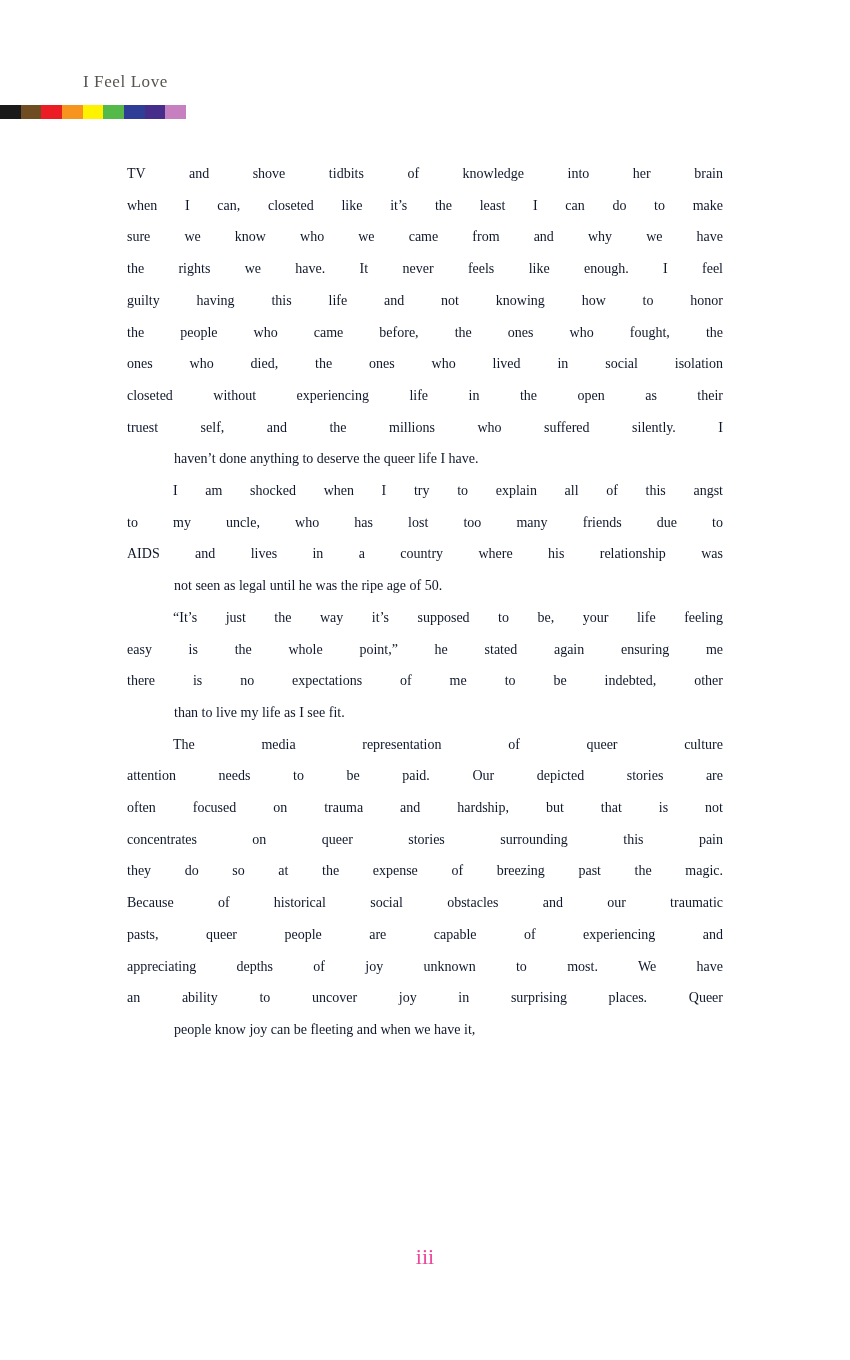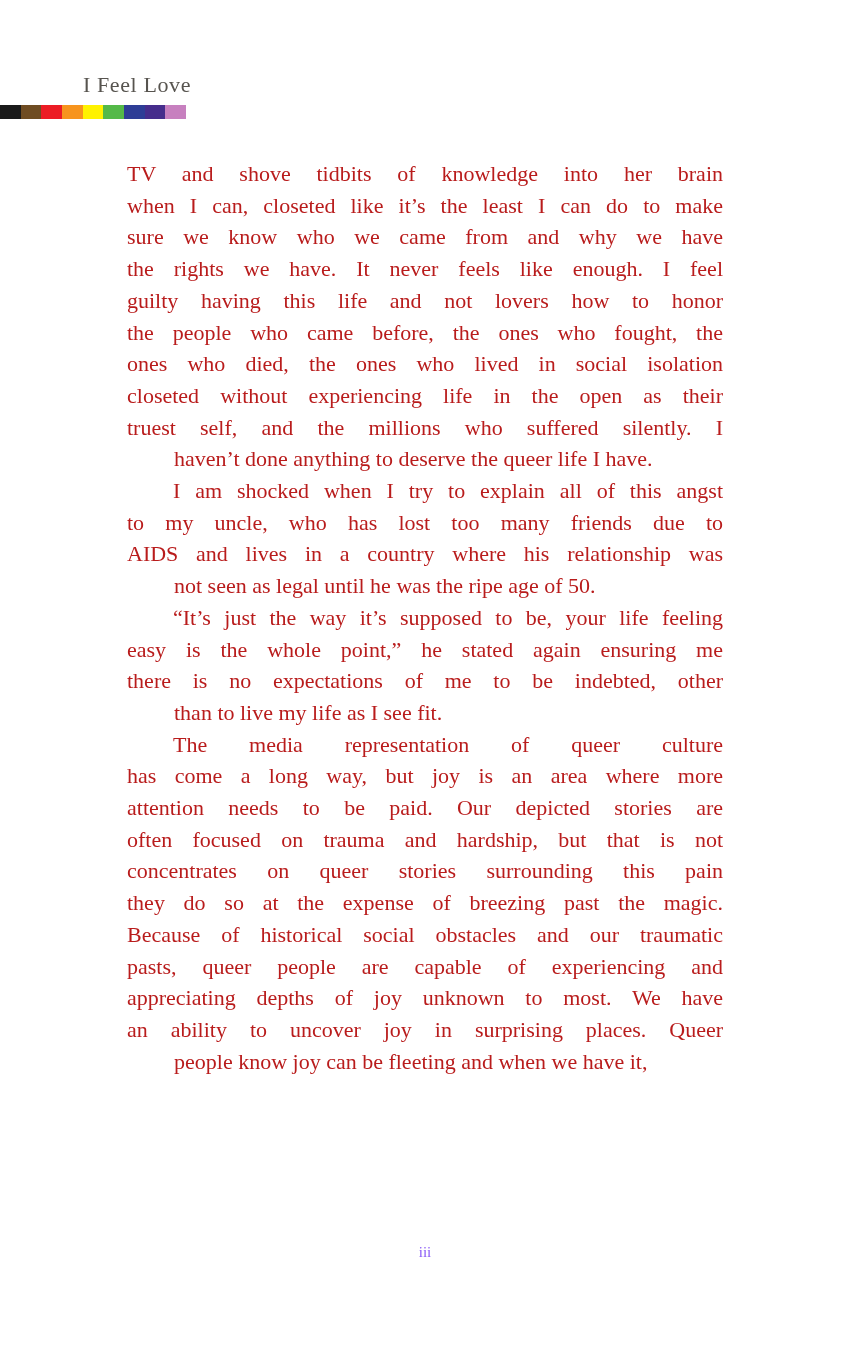--- a/index.html
+++ b/index.html
@@ -11,21 +11,21 @@
     height: 1360px;
     position: relative;
     background: #ffffff;
     font-family: "Liberation Serif", "DejaVu Serif", serif;
     overflow: hidden;
   }
   .running-header {
     position: absolute;
     left: 83px;
     top: 72px;
-    font-size: 22px;
+    font-size: 17px;
     letter-spacing: 0.6px;
     color: #57544f;
     white-space: nowrap;
   }
   .pride-stripe {
     position: absolute;
     left: 0;
     top: 105px;
     width: 186px;
     height: 14px;
@@ -33,45 +33,45 @@
   }
   .pride-stripe .seg {
     flex: 1 1 auto;
     height: 100%;
   }
   .body-text {
     position: absolute;
     left: 127px;
     top: 158px;
     width: 596px;
-    font-size: 22px;
+    font-size: 14px;
     line-height: 31.7px;
-    color: #b91c1c;
+    color: #0f172a;
   }
   .para { margin: 0; }
   .line {
     text-align: justify;
     text-align-last: justify;
     white-space: normal;
   }
   .line.last {
     text-align-last: left;
     margin-left: 47px;
   }
   .para.indent .line:first-child {
     text-indent: 46px;
   }
   .page-number {
     position: absolute;
     left: 0;
     top: 1244px;
     width: 100%;
     text-align: center;
-    font-size: 15px;
-    color: #8b5cf6;
+    font-size: 22px;
+    color: #ec4899;
   }
 </style>
 </head>
 <body>
 
 <div class="running-header">I Feel Love</div>
 
 <div class="pride-stripe">
     <span class="seg" style="background: rgb(26, 26, 26);"></span>
     <span class="seg" style="background: rgb(111, 76, 34);"></span>
@@ -83,42 +83,41 @@
     <span class="seg" style="background: rgb(70, 45, 140);"></span>
     <span class="seg" style="background: rgb(199, 128, 191);"></span>
   </div>
 
 <div class="body-text">
     <div class="para">
       <div class="line">TV and shove tidbits of knowledge into her brain</div>
       <div class="line">when I can, closeted like it’s the least I can do to make</div>
       <div class="line">sure we know who we came from and why we have</div>
       <div class="line">the rights we have. It never feels like enough. I feel</div>
-      <div class="line">guilty having this life and not lovers how to honor</div>
+      <div class="line">guilty having this life and not knowing how to honor</div>
       <div class="line">the people who came before, the ones who fought, the</div>
       <div class="line">ones who died, the ones who lived in social isolation</div>
       <div class="line">closeted without experiencing life in the open as their</div>
       <div class="line">truest self, and the millions who suffered silently. I</div>
       <div class="line last">haven’t done anything to deserve the queer life I have.</div>
     </div>
     <div class="para indent">
       <div class="line">I am shocked when I try to explain all of this angst</div>
       <div class="line">to my uncle, who has lost too many friends due to</div>
       <div class="line">AIDS and lives in a country where his relationship was</div>
       <div class="line last">not seen as legal until he was the ripe age of 50.</div>
     </div>
     <div class="para indent">
       <div class="line">“It’s just the way it’s supposed to be, your life feeling</div>
       <div class="line">easy is the whole point,” he stated again ensuring me</div>
       <div class="line">there is no expectations of me to be indebted, other</div>
       <div class="line last">than to live my life as I see fit.</div>
     </div>
     <div class="para indent">
       <div class="line">The media representation of queer culture</div>
-      <div class="line">has come a long way, but joy is an area where more</div>
       <div class="line">attention needs to be paid. Our depicted stories are</div>
       <div class="line">often focused on trauma and hardship, but that is not</div>
       <div class="line">concentrates on queer stories surrounding this pain</div>
       <div class="line">they do so at the expense of breezing past the magic.</div>
       <div class="line">Because of historical social obstacles and our traumatic</div>
       <div class="line">pasts, queer people are capable of experiencing and</div>
       <div class="line">appreciating depths of joy unknown to most. We have</div>
       <div class="line">an ability to uncover joy in surprising places. Queer</div>
       <div class="line last">people know joy can be fleeting and when we have it,</div>
     </div>

